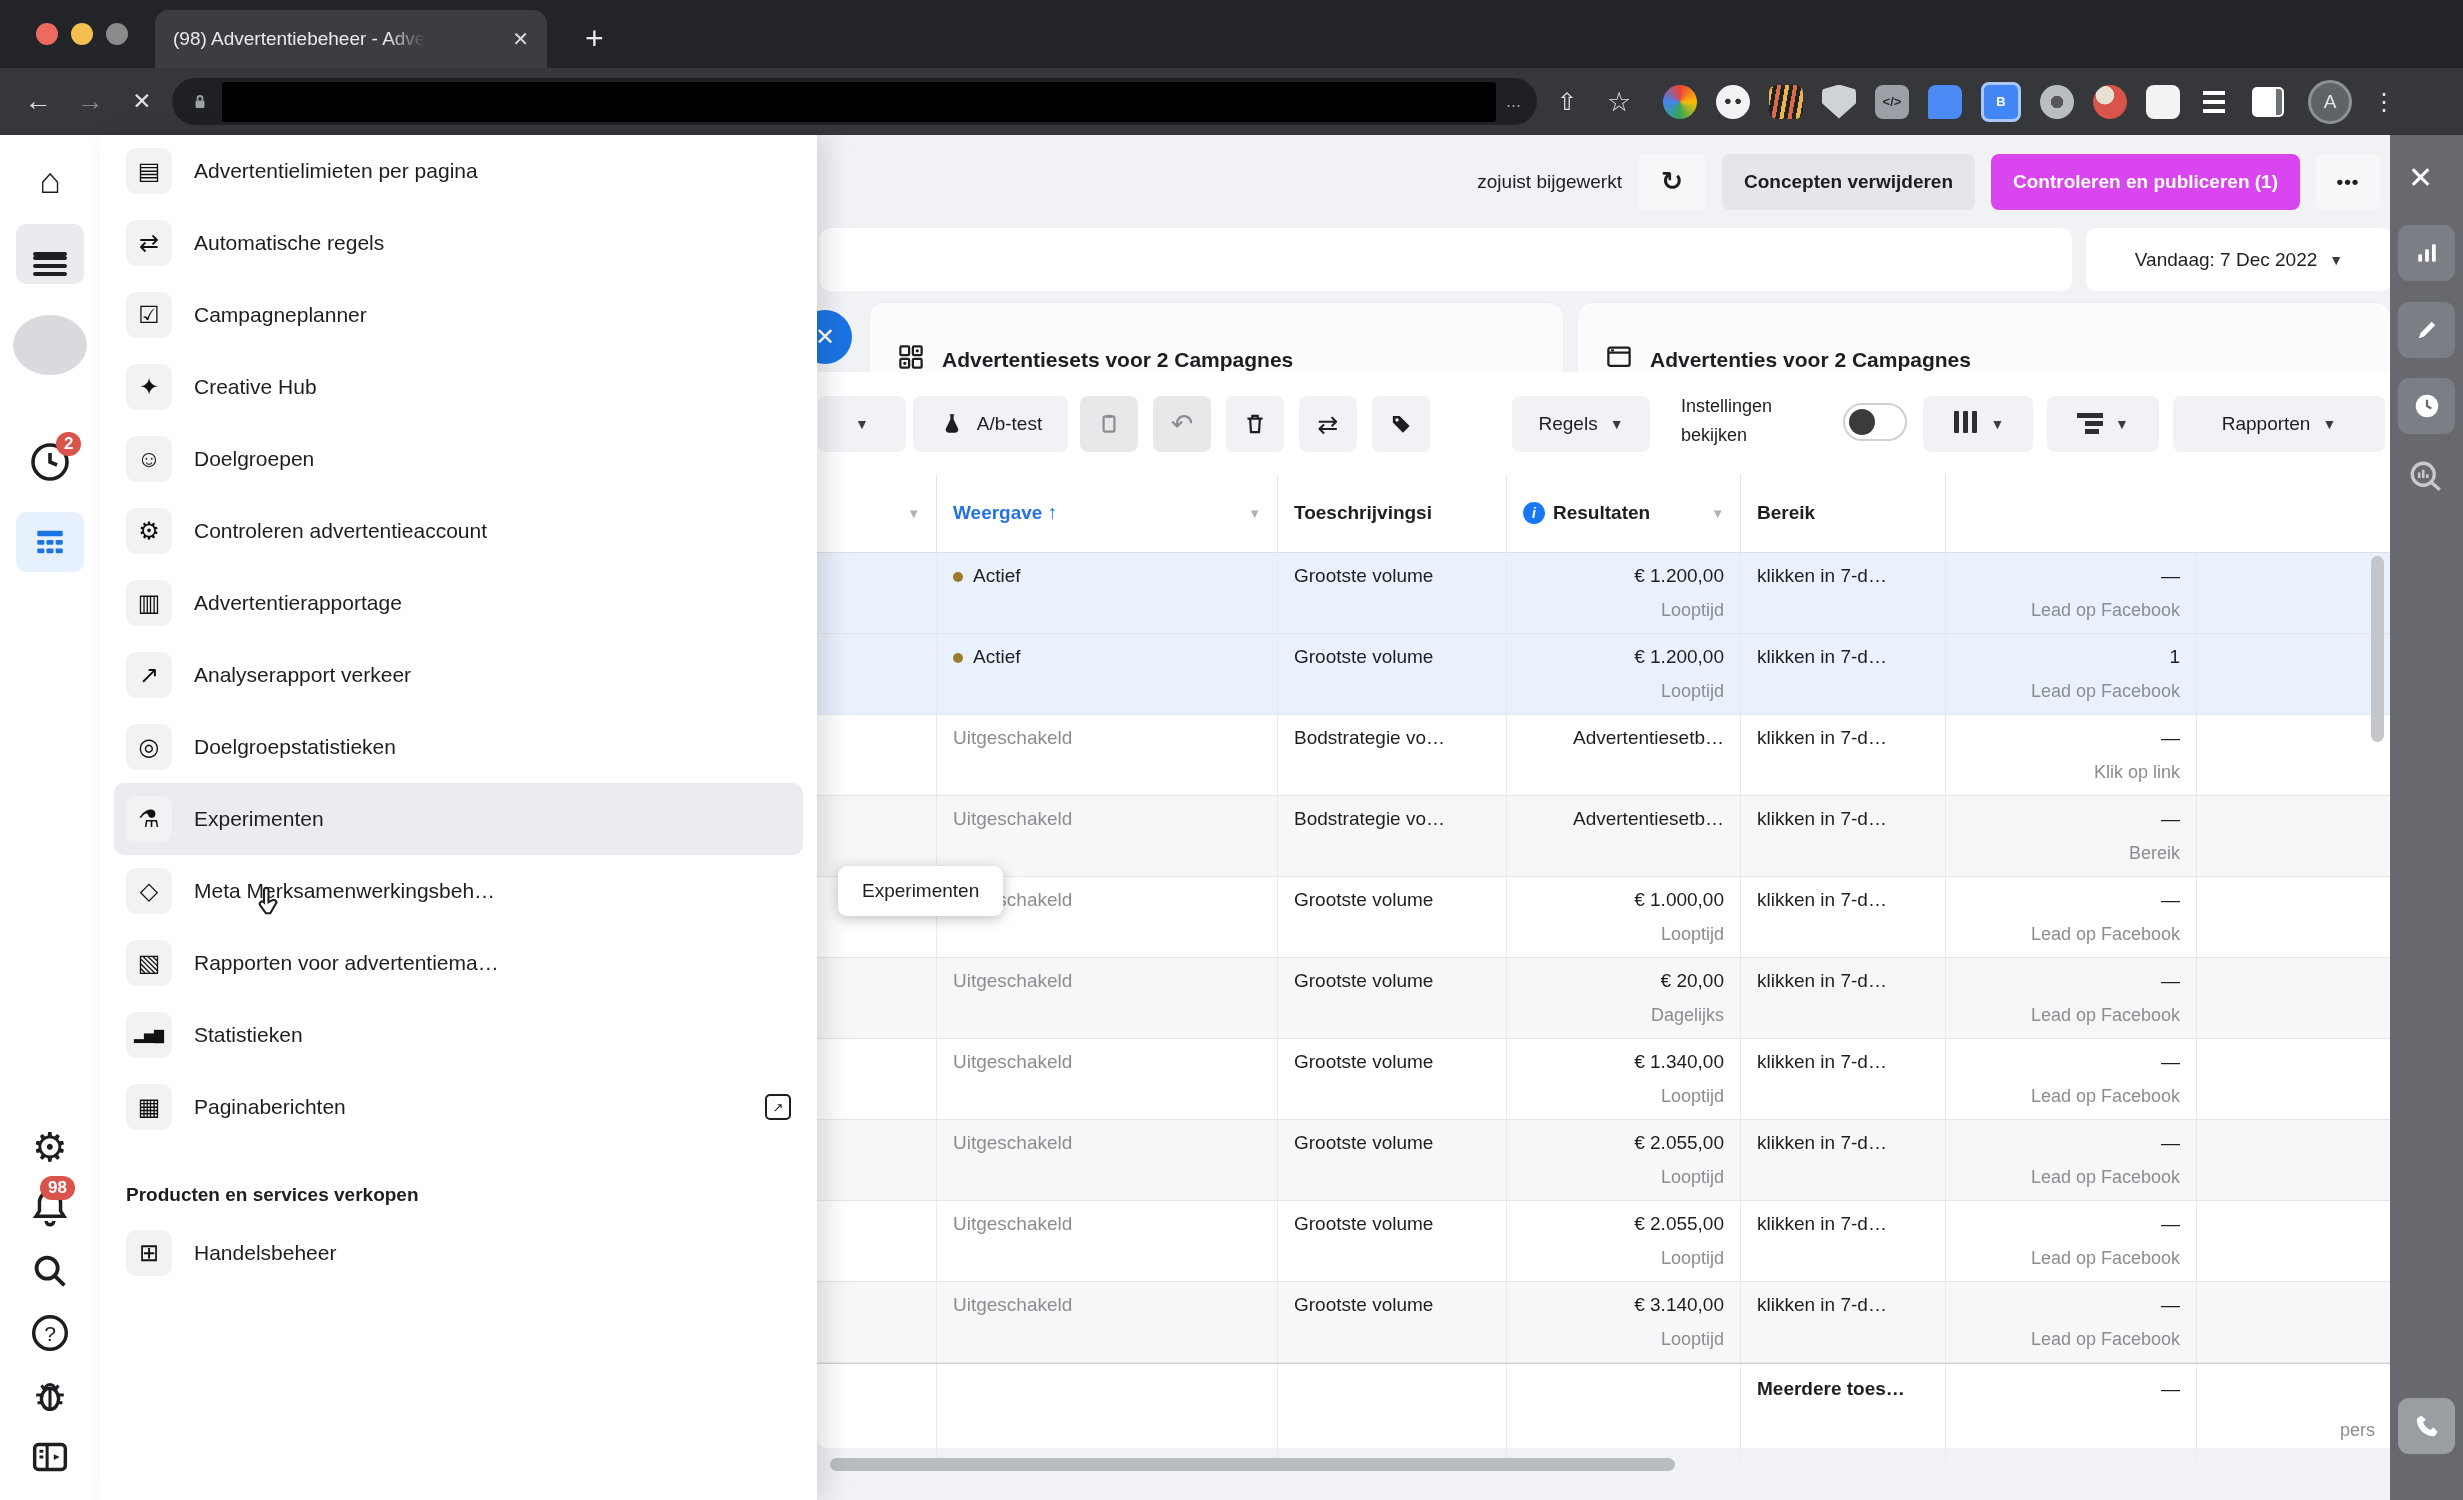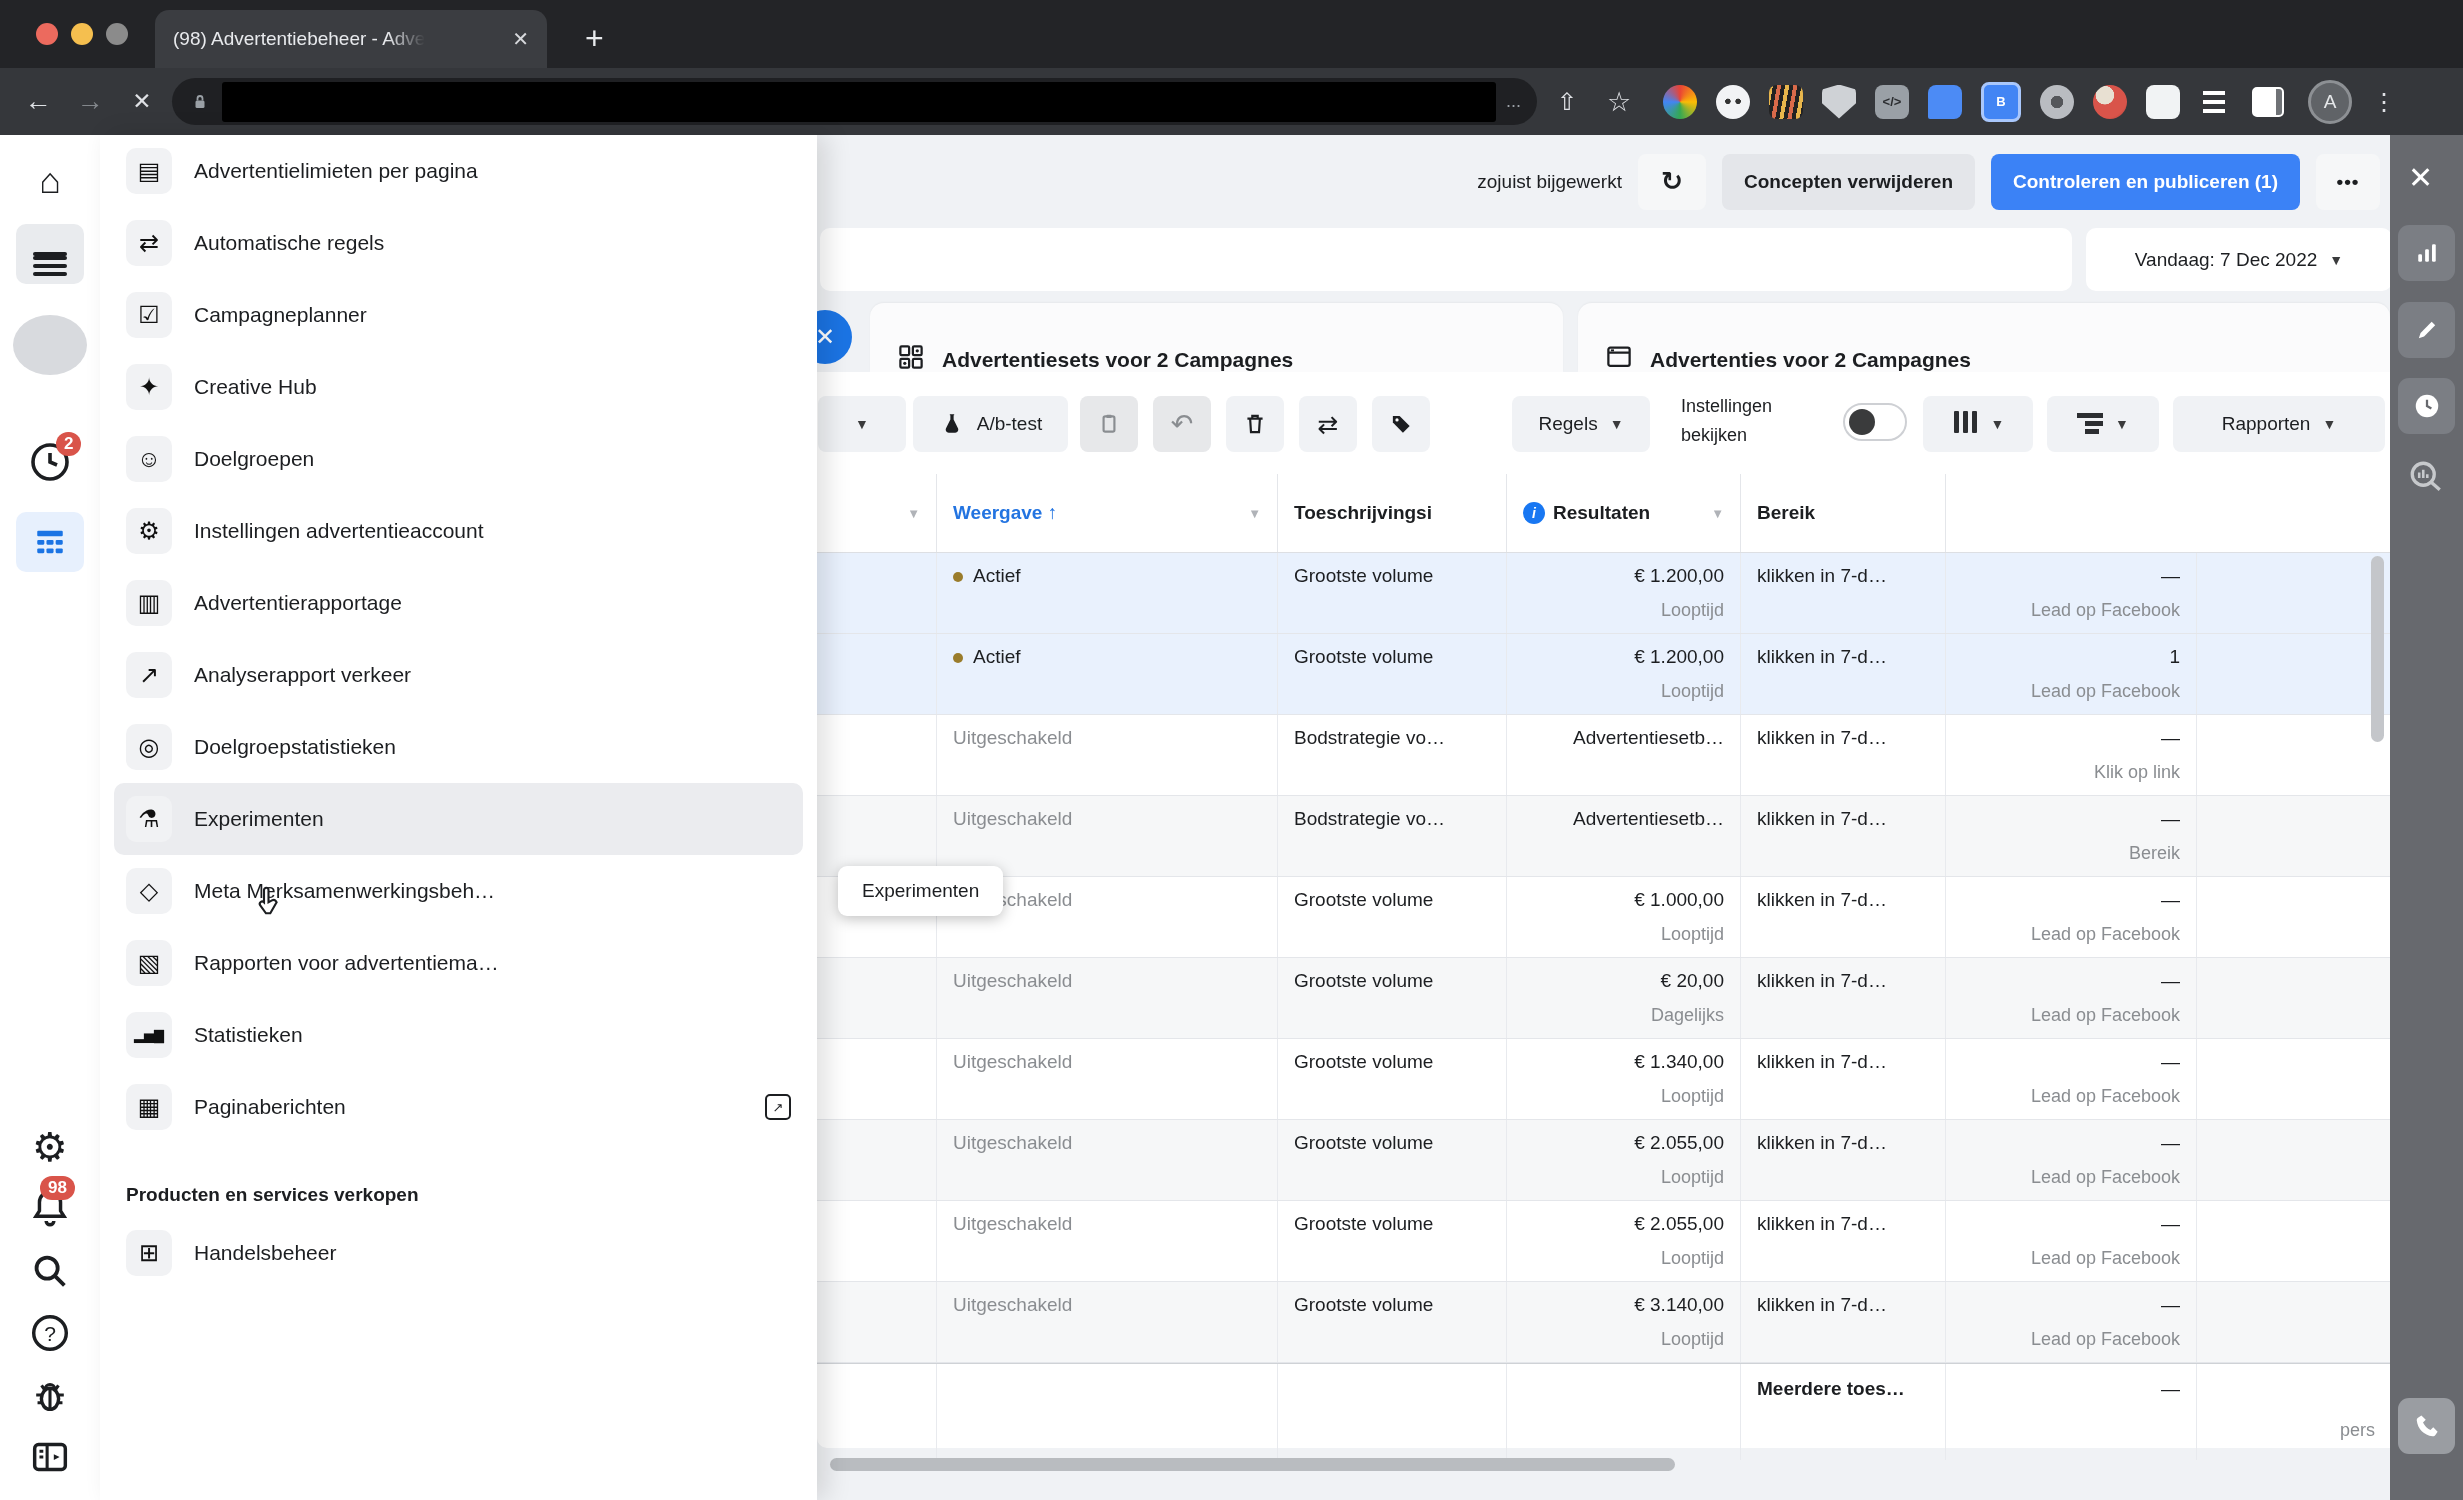--- a/index.html
+++ b/index.html
@@ -44,21 +44,21 @@
   .burger span{display:block;width:34px;height:4px;background:#1c1e21;border-radius:2px;margin:4px auto;}
   .avatar-ph{left:13px;width:74px;height:60px;border-radius:50%;background:#d8dade;}
   .tbl-ico{background:#e7f0fd;}
   .badge{position:absolute;background:#d9544a;color:#fff;border-radius:12px;font-size:17px;font-weight:700;padding:2px 8px;z-index:2;}
   
   .hdr-actions{left:817px;top:135px;width:1573px;height:93px;display:flex;align-items:center;justify-content:flex-end;gap:16px;padding-right:10px;box-sizing:border-box;}
   .updated{font-size:19px;color:#1c1e21;}
   .btn{height:56px;border-radius:8px;display:inline-flex;align-items:center;justify-content:center;font-size:19px;font-weight:600;padding:0 22px;box-sizing:border-box;}
   .btn-light{background:#f6f7f8;}
   .btn-gray{background:#e4e6ea;}
-  .btn-blue{background:#3b82f6;color:#fff;}
+  .btn-blue{background:#d946ef;color:#fff;}
   .filterbar{left:820px;top:228px;width:1252px;height:63px;background:#fff;border-radius:10px;}
   .datebox{left:2086px;top:228px;width:306px;height:63px;background:#fff;border-radius:10px;display:flex;align-items:center;justify-content:center;gap:12px;font-size:19px;}
   .tab{top:303px;height:69px;background:#fbfbfc;border-radius:14px 14px 0 0;display:flex;align-items:flex-end;gap:16px;padding:0 26px;box-sizing:border-box;font-size:21px;font-weight:700;box-shadow:0 -1px 2px rgba(0,0,0,.04);}
   .bluecircle{left:798px;top:310px;width:54px;height:54px;border-radius:50%;background:#1b74e4;color:#fff;display:flex;align-items:center;justify-content:center;font-size:24px;}
   .panel{left:817px;top:372px;width:1646px;height:1076px;background:#fff;border-radius:0 10px 10px 10px;}
   .tbtn{position:absolute;top:396px;height:56px;background:#f0f2f5;border-radius:8px;display:inline-flex;align-items:center;justify-content:center;gap:12px;font-size:19px;box-sizing:border-box;}
   .tbtn.pressed{background:#e7e8ea;}
   .setlbl{left:1681px;top:392px;font-size:18px;line-height:29px;}
   .toggle{left:1843px;top:403px;width:64px;height:38px;border:2px solid #ced0d4;background:#fff;border-radius:20px;box-sizing:border-box;}
   .knob{position:absolute;left:4px;top:4px;width:26px;height:26px;border-radius:50%;background:#3a3b3c;}
@@ -564,21 +564,21 @@
     <div class="mitem">
       <span class="mico">✦</span>
       <span>Creative Hub</span>
     </div>
     <div class="mitem">
       <span class="mico">☺</span>
       <span>Doelgroepen</span>
     </div>
     <div class="mitem">
       <span class="mico">⚙</span>
-      <span>Instellingen advertentieaccount</span>
+      <span>Controleren advertentieaccount</span>
     </div>
     <div class="mitem">
       <span class="mico">▥</span>
       <span>Advertentierapportage</span>
     </div>
     <div class="mitem">
       <span class="mico">↗</span>
       <span>Analyserapport verkeer</span>
     </div>
     <div class="mitem">

